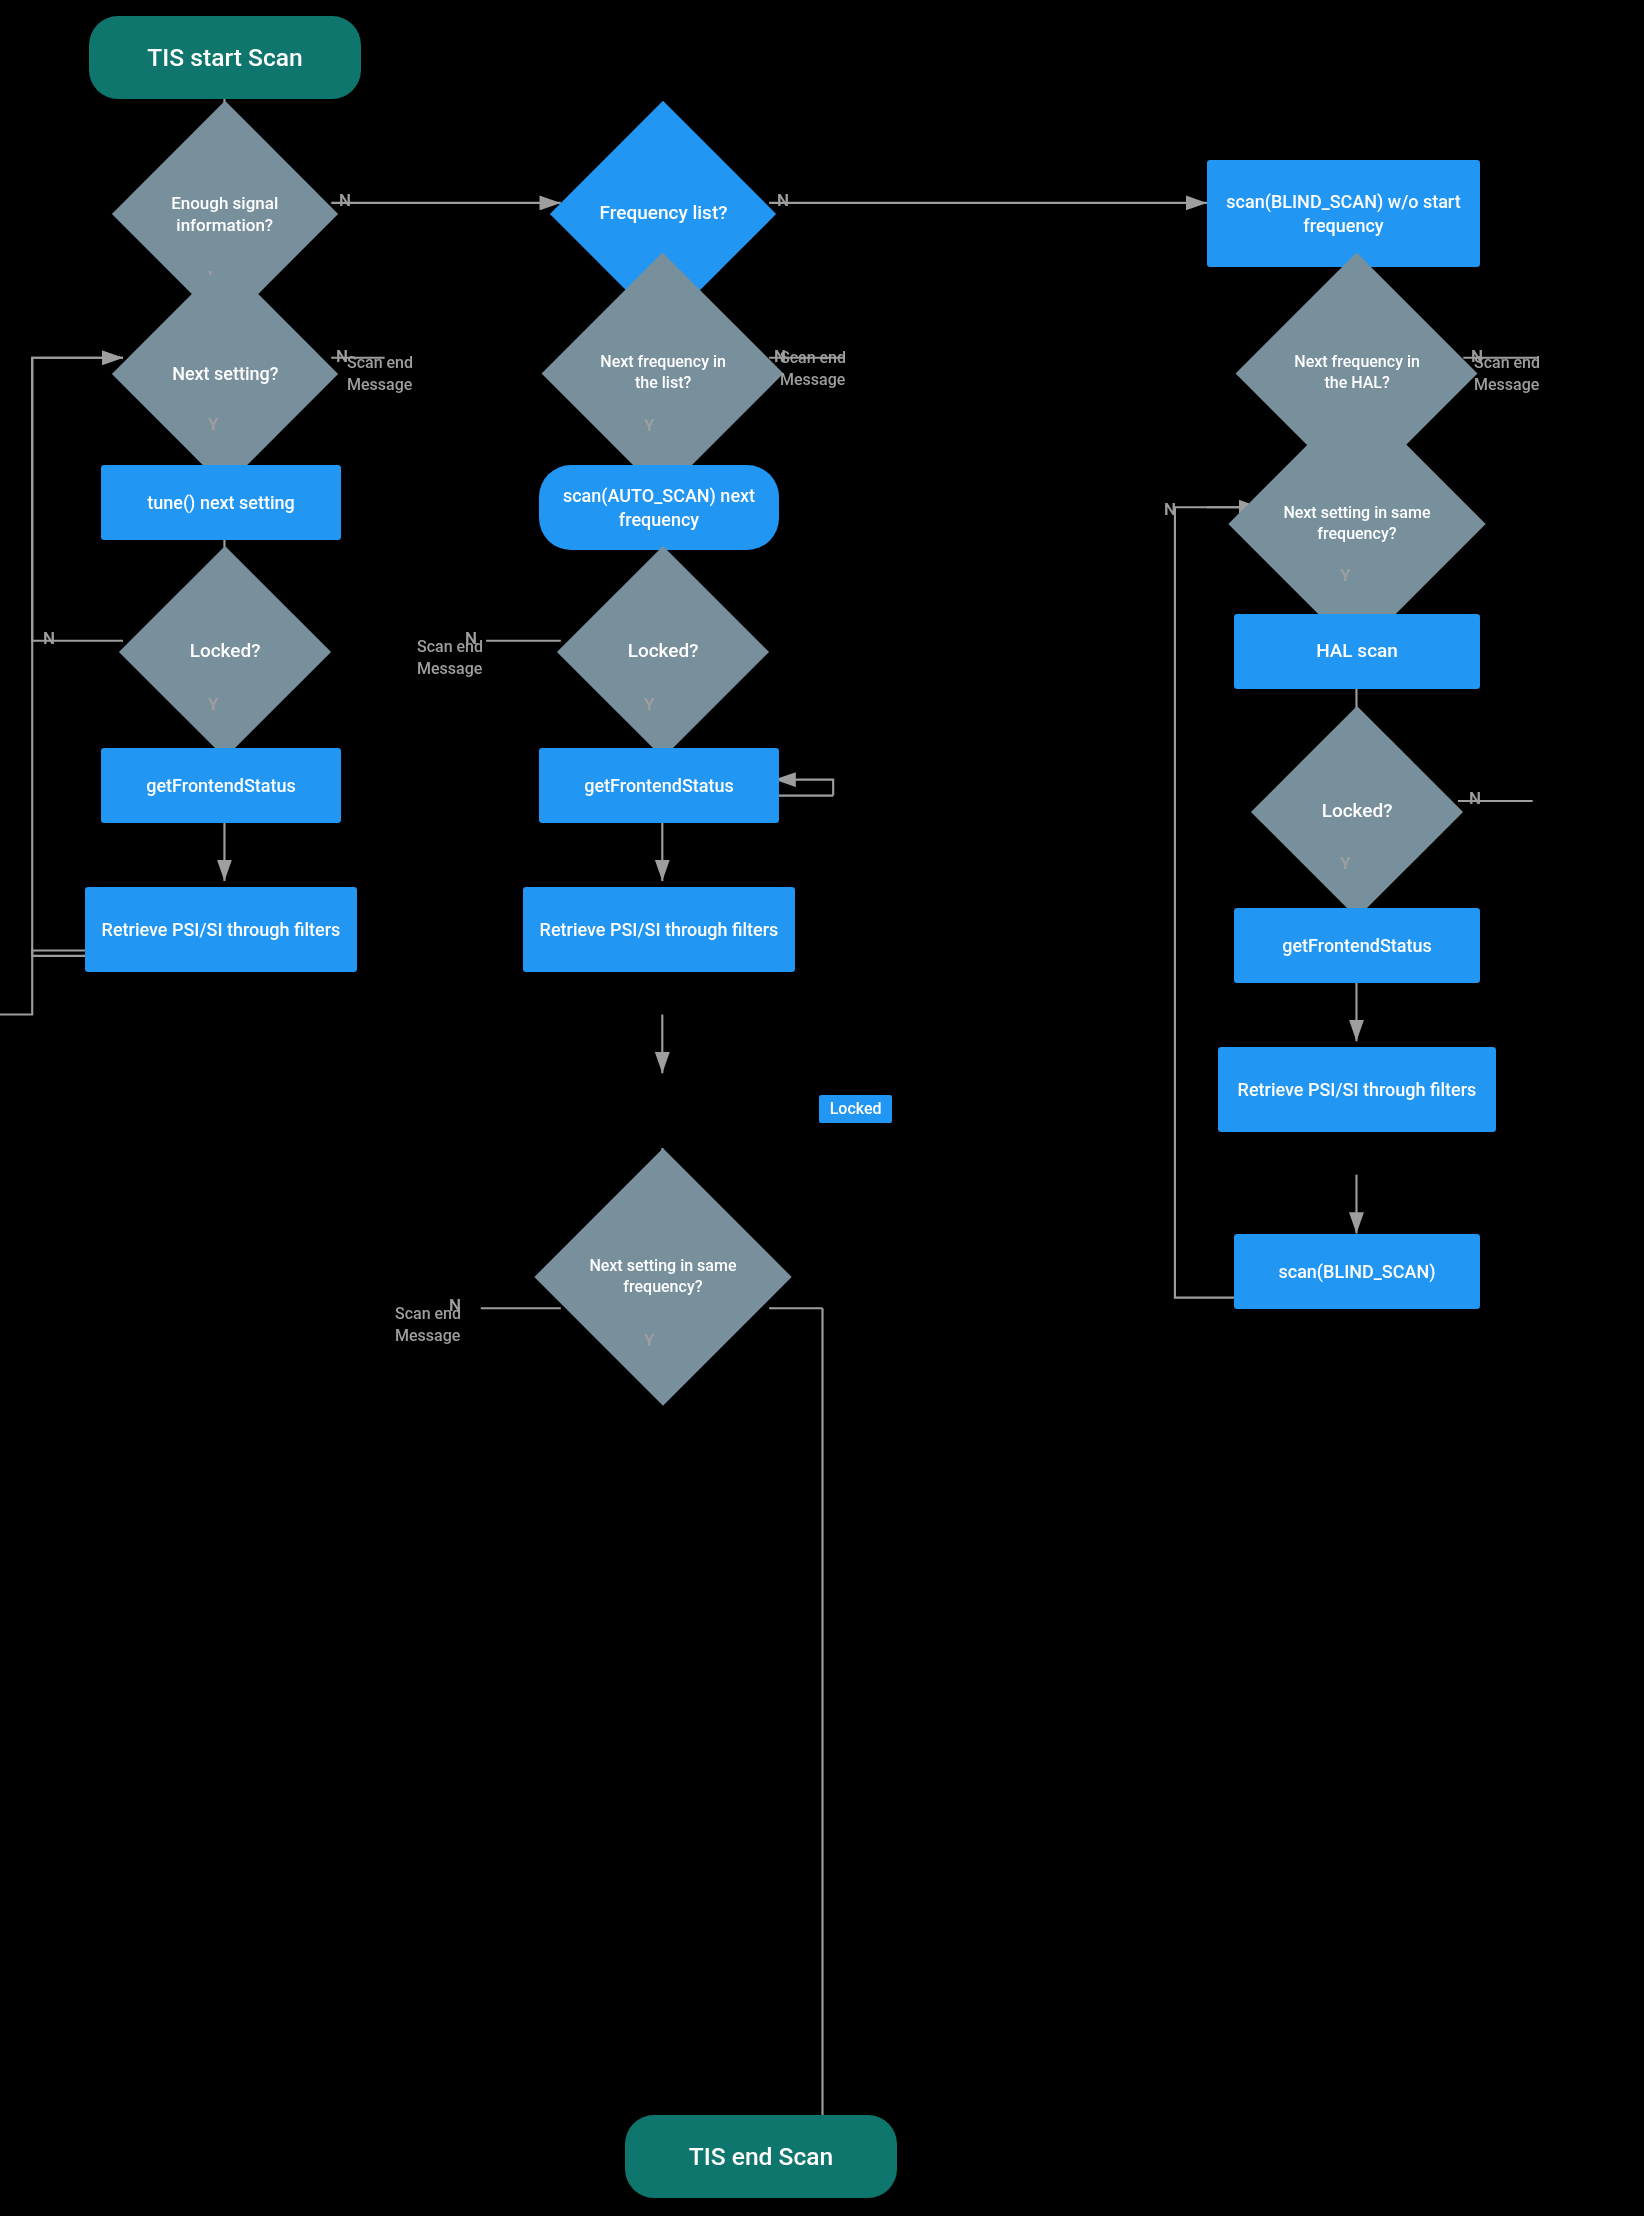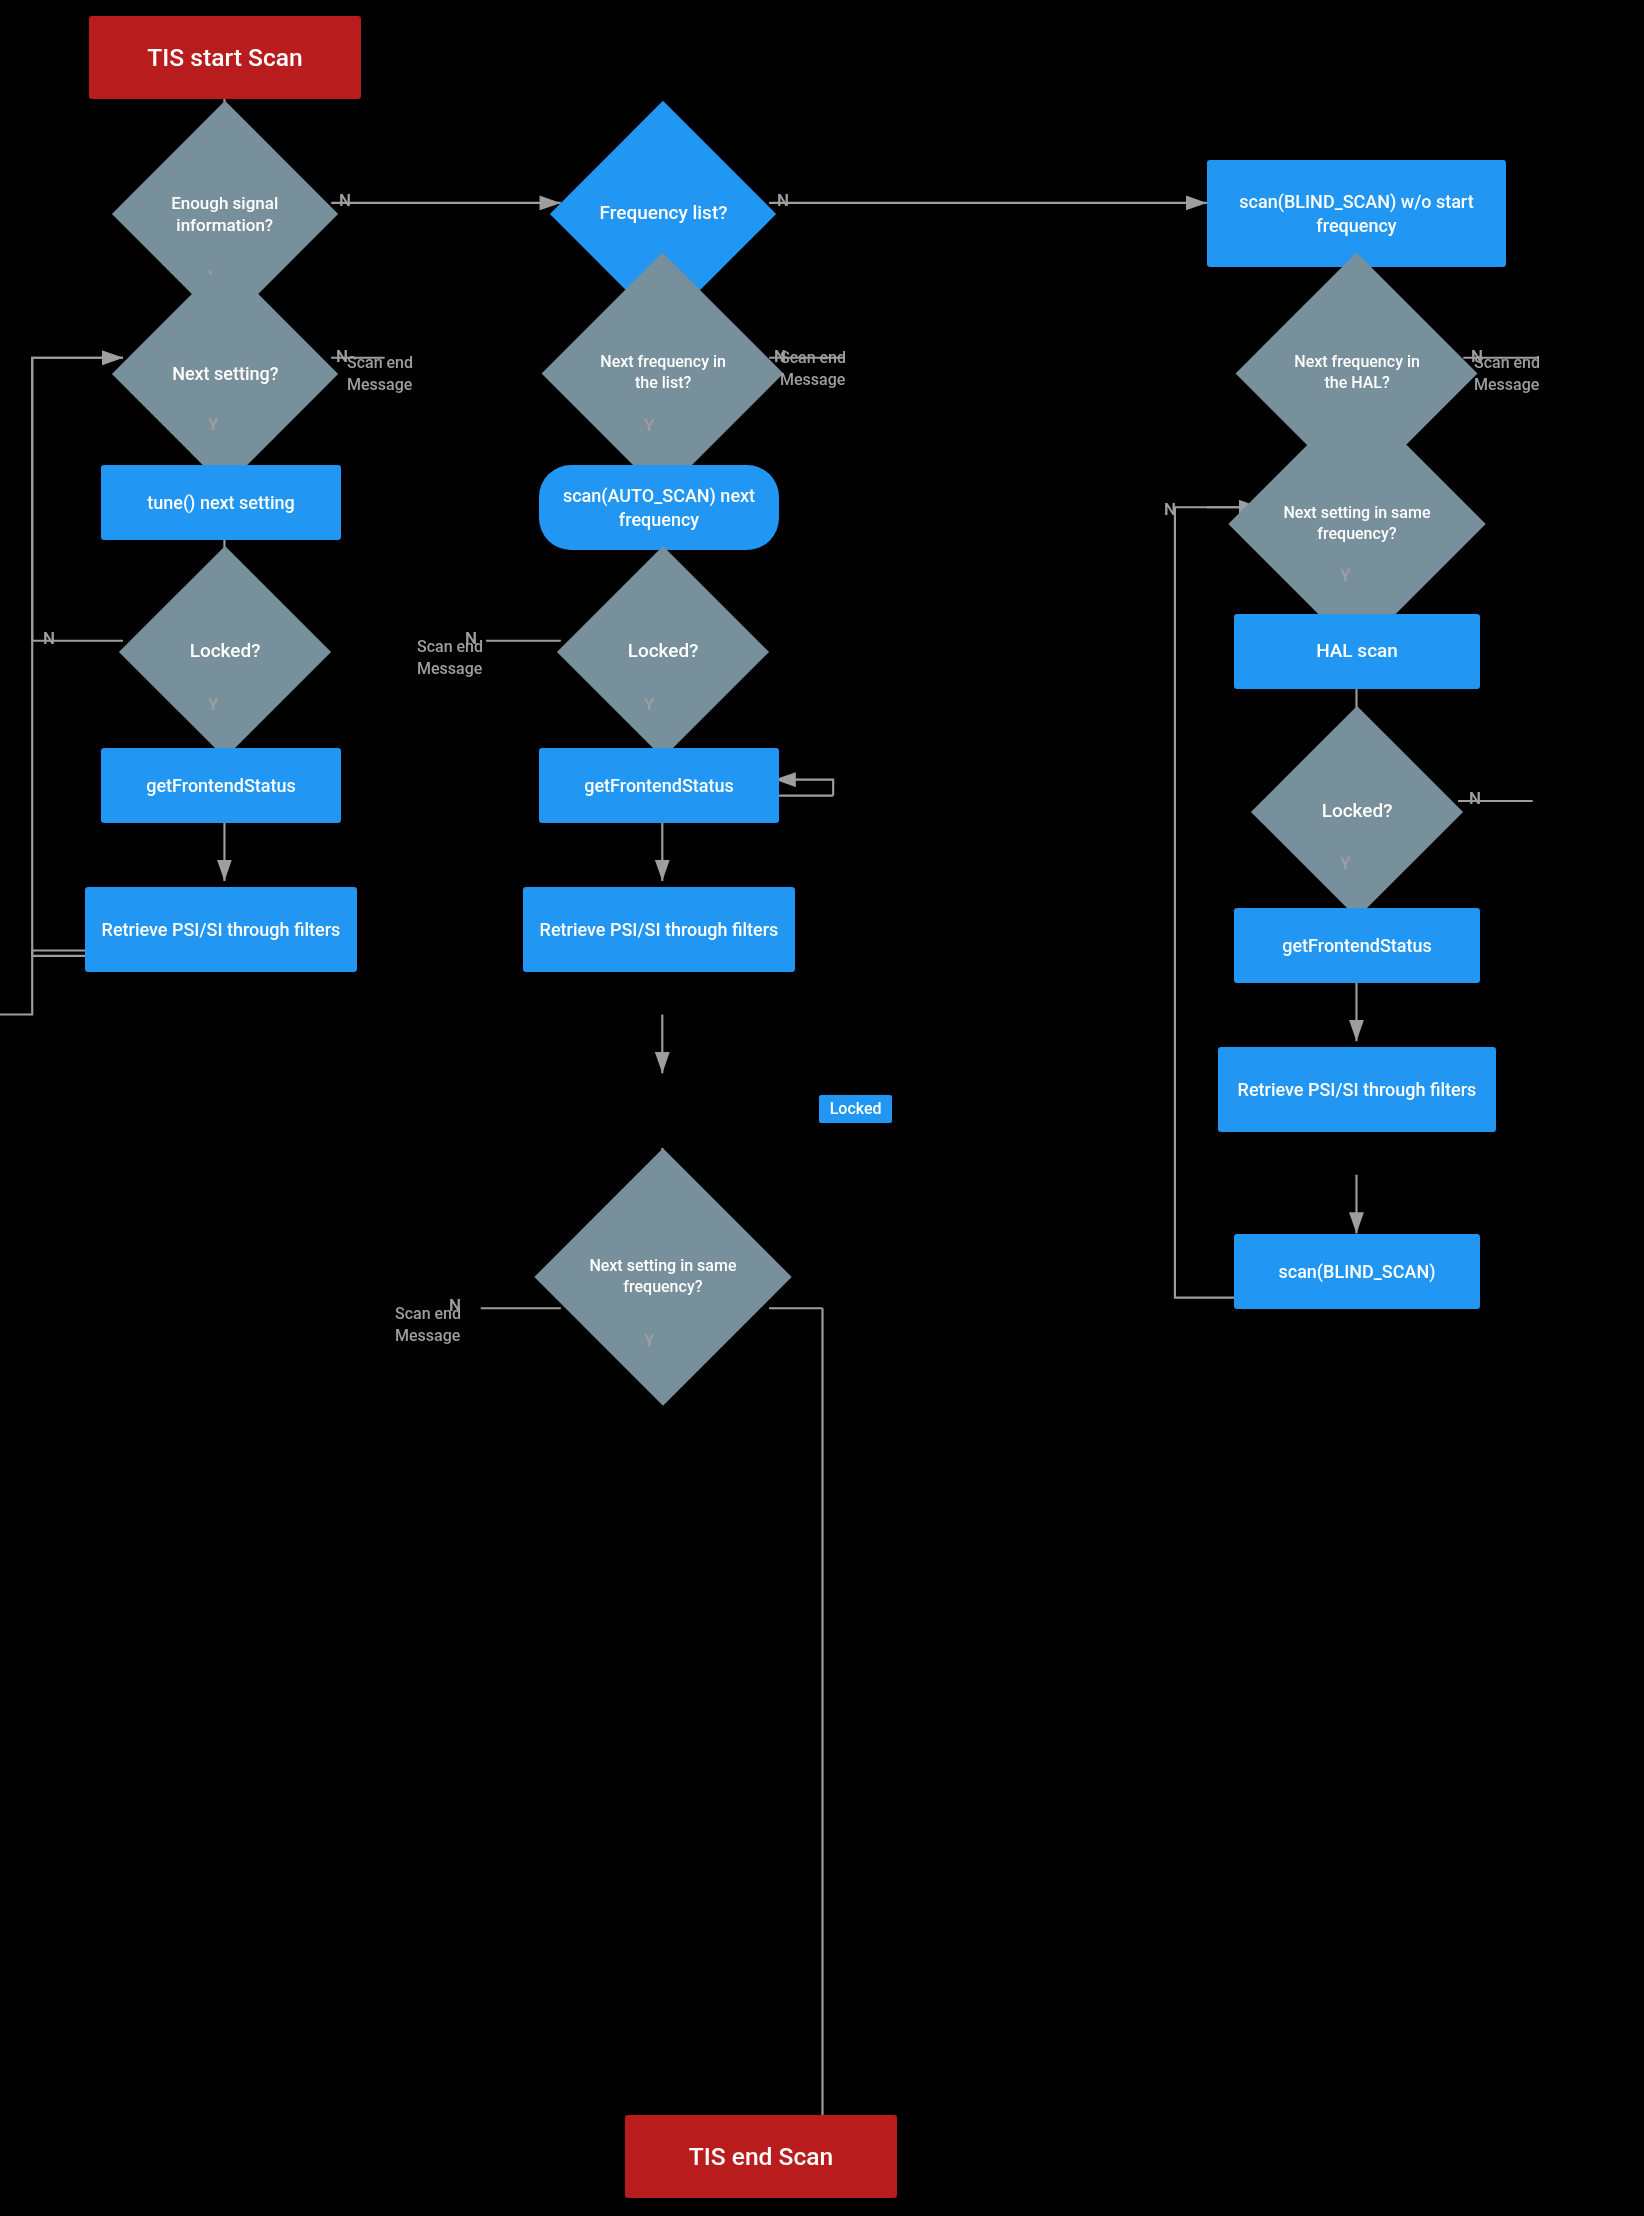--- a/index.html
+++ b/index.html
@@ -28,22 +28,23 @@
       justify-content: center;
       text-align: center;
       border-radius: 3.2px;
       font-size: 19px;
       font-weight: 500;
       line-height: 1.3;
       padding: 5.3px 10.7px;
     }
 
     .box-rect.green {
-      background: #b91c1c;
+      background: #0f766e;
       font-size: 22.4px;
+      border-radius: 29px;
     }
 
     
     .diamond-wrap {
       position: absolute;
       display: flex;
       align-items: center;
       justify-content: center;
     }
 
@@ -283,21 +284,21 @@
     <div class="diamond" style="width:182px; height:182px;">
       <div class="diamond-text" style="font-size:16px; width:160px;">Next setting in
 same frequency?</div>
     </div>
   </div>
   <div class="label-text" style="left:644px; top:1330px;">Y</div>
   <div class="label-text" style="left:449px; top:1295px;">N</div>
   <div class="scan-end-msg" style="left:395px; top:1303px; width:96px;">Scan end
 Message</div>
 
-  <div class="box-rect" style="left:1207px; top:160px; width:299px; height:107px; font-size:18px;">scan(BLIND_SCAN)
+  <div class="box-rect" style="left:1207px; top:160px; width:273px; height:107px; font-size:18px;">scan(BLIND_SCAN)
 w/o start frequency</div>
 
   <div class="diamond-wrap" style="left:1239px; top:315px; width:235px; height:117px;">
     <div class="diamond" style="width:171px; height:171px;">
       <div class="diamond-text" style="font-size:16px; width:150px;">Next frequency
 in the HAL?</div>
     </div>
   </div>
   <div class="label-text" style="left:1340px; top:415px;">Y</div>
   <div class="label-text" style="left:1471px; top:346px;">N</div>

